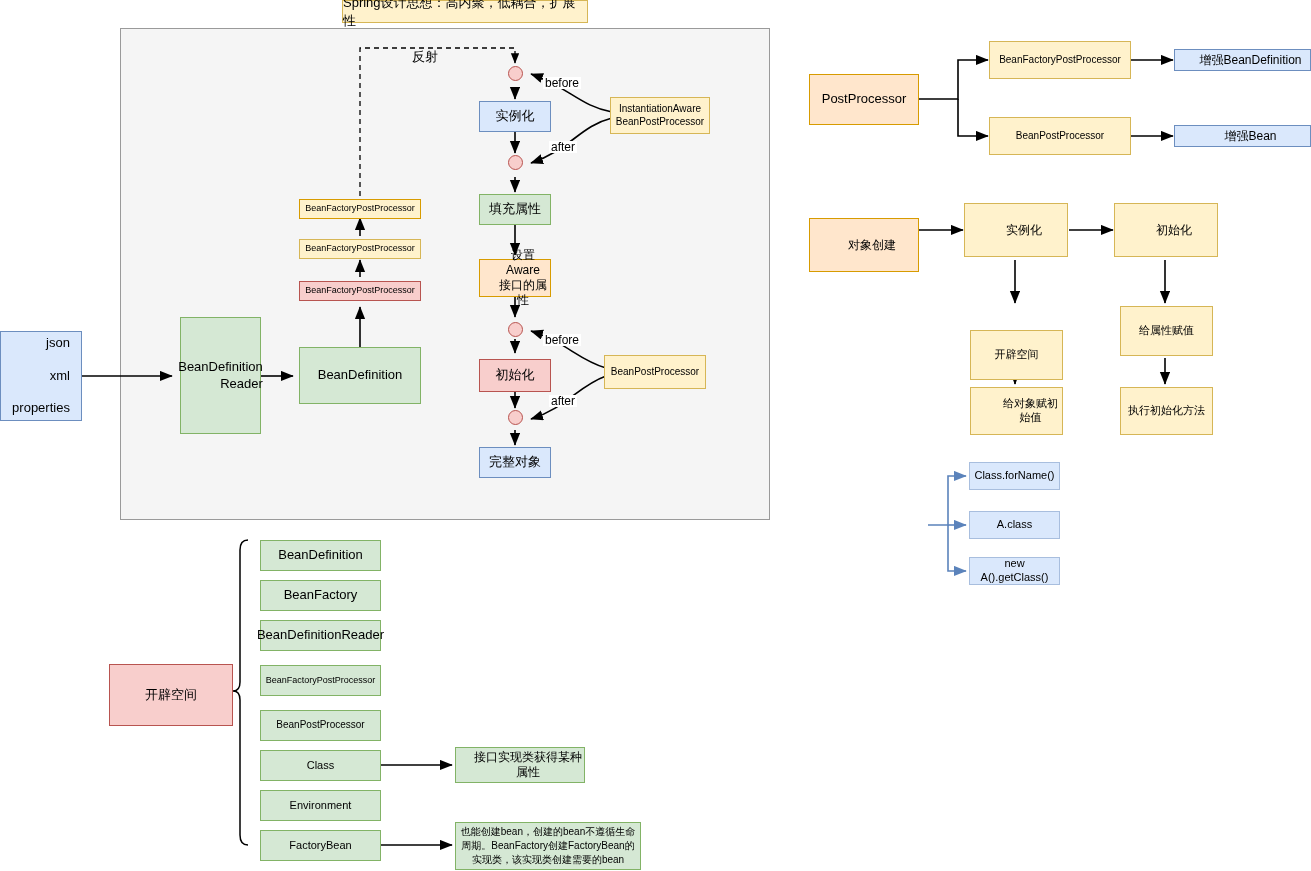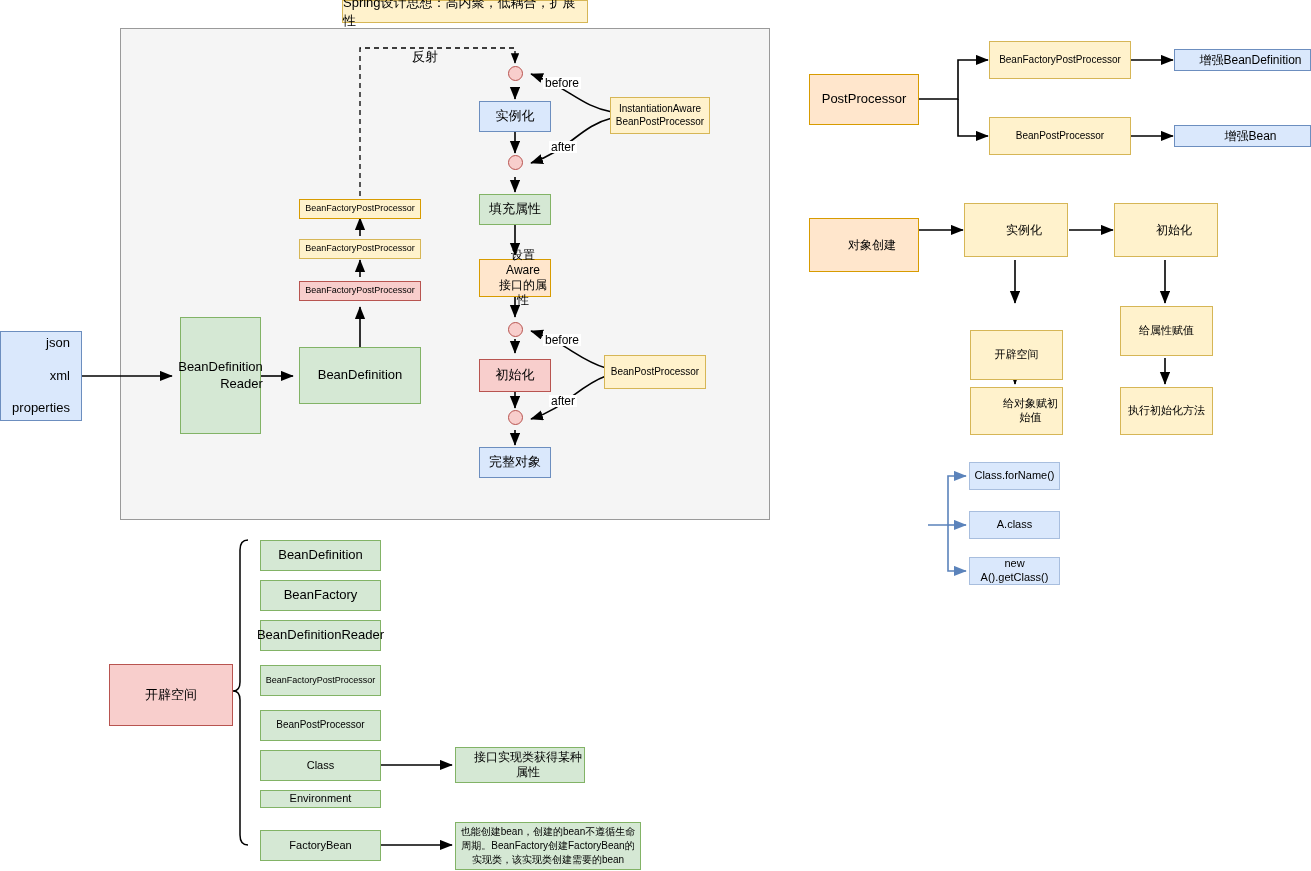--- a/index.html
+++ b/index.html
@@ -200,21 +200,21 @@
   <div class="node blue fs11" style="left:969px;top:557px;width:91px;height:28px;border:1px solid #a8bede;">new A().getClass()</div>
 
   <div class="node red fs13" style="left:109px;top:664px;width:124px;height:62px;">开辟空间</div>
 
   <div class="node green fs13" style="left:260px;top:540px;width:121px;height:31px;">BeanDefinition</div>
   <div class="node green fs13" style="left:260px;top:580px;width:121px;height:31px;">BeanFactory</div>
   <div class="node green fs13" style="left:260px;top:620px;width:121px;height:31px;">BeanDefinitionReader</div>
   <div class="node green fs9" style="left:260px;top:665px;width:121px;height:31px;">BeanFactoryPostProcessor</div>
   <div class="node green fs10" style="left:260px;top:710px;width:121px;height:31px;">BeanPostProcessor</div>
   <div class="node green fs11" style="left:260px;top:750px;width:121px;height:31px;">Class</div>
-  <div class="node green fs11" style="left:260px;top:790px;width:121px;height:18px;">Environment</div>
+  <div class="node green fs11" style="left:260px;top:790px;width:121px;height:31px;">Environment</div>
   <div class="node green fs11" style="left:260px;top:830px;width:121px;height:31px;">FactoryBean</div>
 
   <div class="node green fs10" style="left:455px;top:822px;width:186px;height:48px;line-height:1.4;">也能创建bean，创建的bean不遵循生命
 周期。BeanFactory创建FactoryBean的
 实现类，该实现类创建需要的bean</div>
   <div class="node green fs12" style="left:455px;top:747px;width:130px;height:36px;">接口实现类获得某种
 属性</div>
 
 </div>
 

